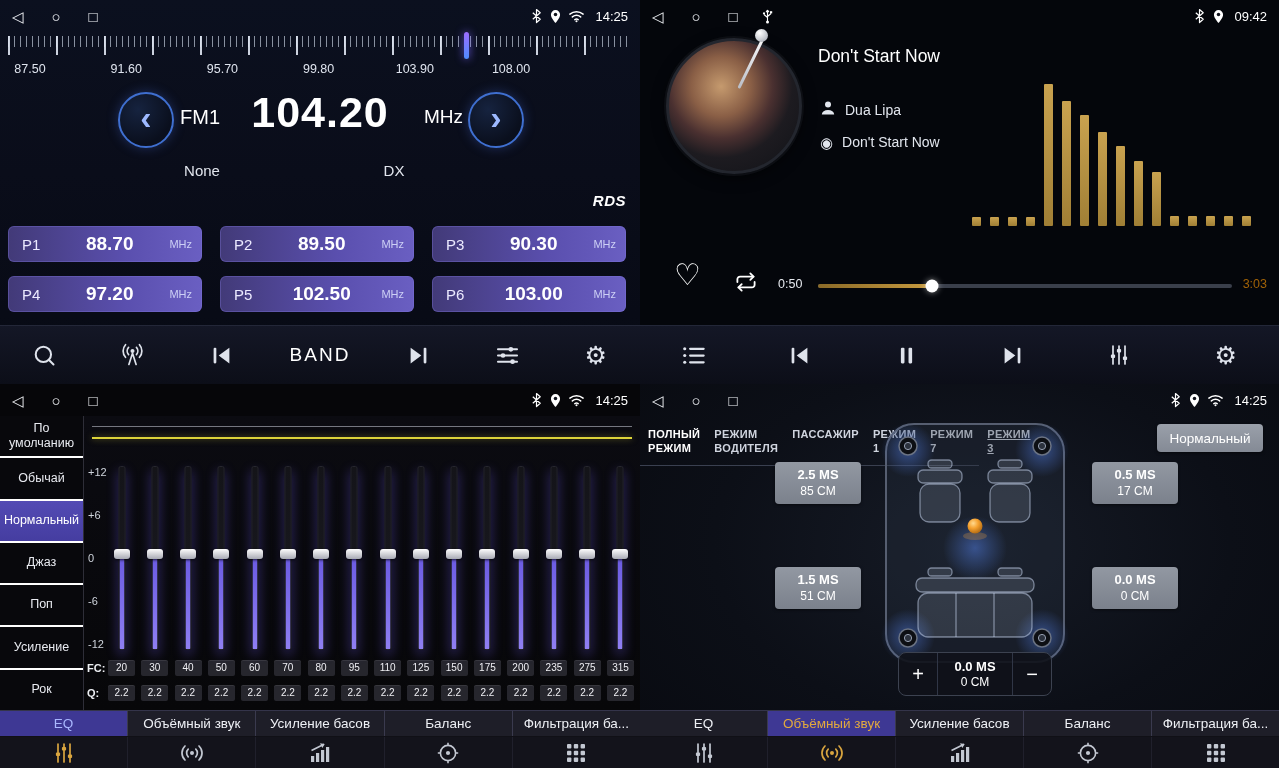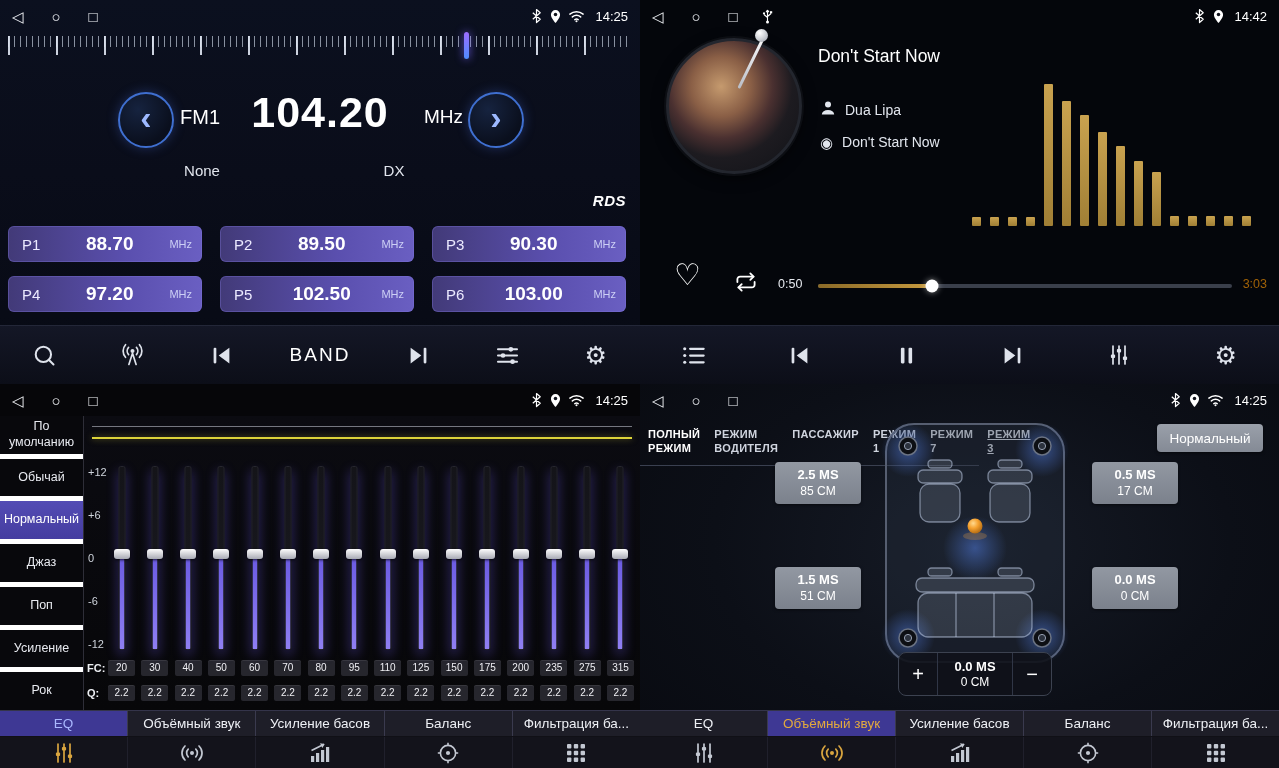--- a/index.html
+++ b/index.html
@@ -75,21 +75,21 @@
   #progress{position:absolute;left:178px;top:284px;width:414px;height:4px;background:#3a3f4b;border-radius:2px;}
   #prog-fill{position:absolute;left:0;top:0;bottom:0;border-radius:2px;background:linear-gradient(90deg,#8a6a28,#c79a3f);}
   #prog-thumb{position:absolute;top:50%;width:13px;height:13px;border-radius:50%;background:#fff;
     transform:translate(-50%,-50%);box-shadow:0 0 6px rgba(255,255,255,.5);}
   #duration{position:absolute;right:12px;top:277px;font-size:12.5px;color:#a16207;}
 
   
   #eq-side{position:absolute;left:0;top:32px;bottom:58px;width:83px;border-right:1px solid #2e2e38;
     display:flex;flex-direction:column;background:#08080c;}
   .side-item{flex:1;display:flex;align-items:center;justify-content:center;text-align:center;
-    font-size:12.5px;color:#e8eaf0;border-bottom:5px solid #ffffff;padding:2px 4px;line-height:1.25;}
+    font-size:12.5px;color:#e8eaf0;border-bottom:2px solid #ffffff;padding:2px 4px;line-height:1.25;}
   .side-item:last-child{border-bottom:none;}
   .side-item.sel{background:linear-gradient(180deg,#534bb4,#453da0);color:#fff;}
   #eq-graph{position:absolute;left:84px;right:0;top:32px;bottom:58px;background:linear-gradient(180deg,#0b0b11,#070709);}
   .eq-line-a{position:absolute;left:8px;right:8px;top:10px;height:1px;background:rgba(205,210,220,.55);}
   .eq-line-b{position:absolute;left:8px;right:8px;top:21px;height:2px;background:#ddd43a;box-shadow:0 0 6px rgba(220,212,60,.5);}
   .gain-label{position:absolute;left:4px;transform:translateY(-50%);font-size:11px;color:#cfd4dc;}
   #eq-cols{position:absolute;left:24px;right:6px;top:50px;display:flex;justify-content:space-between;}
   .eq-col{width:27px;display:flex;flex-direction:column;align-items:center;}
   .eq-slider{position:relative;width:27px;height:184px;}
   .eq-track{position:absolute;left:50%;transform:translateX(-50%);top:0;bottom:0;width:5px;border-radius:2px;
@@ -170,20 +170,28 @@
           </svg>
         </span>
         <span class="st-time" data-interactable="false">14:25</span>
       </div>
     </div>
   <div id="radio-scale" data-interactable="true">
     <div id="radio-ticks-minor" data-interactable="false"></div>
     <div id="radio-ticks-major" data-interactable="false"></div>
     <div id="tuner-indicator" data-interactable="false" style="left: 73%;"></div>
   </div>
+  <div id="scale-labels" data-interactable="false">
+      <span class="scale-label" data-interactable="false" style="left: 22px;">87.50</span>
+      <span class="scale-label" data-interactable="false" style="left: 118.2px;">91.60</span>
+      <span class="scale-label" data-interactable="false" style="left: 214.4px;">95.70</span>
+      <span class="scale-label" data-interactable="false" style="left: 310.6px;">99.80</span>
+      <span class="scale-label" data-interactable="false" style="left: 406.8px;">103.90</span>
+      <span class="scale-label" data-interactable="false" style="left: 503px;">108.00</span>
+    </div>
   <div class="btn-circle" id="tune-down" data-interactable="true">
     <span data-interactable="false">‹</span>
   </div>
   <div id="band-label" data-interactable="false">FM1</div>
   <div id="freq-value" data-interactable="false">104.20</div>
   <div id="freq-unit" data-interactable="false">MHz</div>
   <div class="btn-circle" id="tune-up" data-interactable="true">
     <span data-interactable="false">›</span>
   </div>
   <div id="signal-mode" data-interactable="false">None</div>
@@ -279,21 +287,21 @@
           <svg width="13" height="16" viewBox="0 0 14 16" fill="none" stroke="#fff" stroke-width="1.3" stroke-linejoin="round">
             <path d="M3 4.5 11 11.5 7 15 7 1 11 4.5 3 11.5"></path>
           </svg>
         </span>
         <span class="st-icon" data-interactable="false">
           <svg width="11" height="15" viewBox="0 0 12 15">
             <path d="M6 .5a5 5 0 0 1 5 5C11 9 6 14.5 6 14.5S1 9 1 5.5a5 5 0 0 1 5-5z" fill="#fff"></path>
             <circle cx="6" cy="5.4" r="1.9" fill="#10131c"></circle>
           </svg>
         </span>
-        <span class="st-time" data-interactable="false">14:42</span>
+        <span class="st-time" data-interactable="false">09:42</span>
       </div>
     </div>
   <div id="album-art" data-interactable="false">
     <div class="vinyl" data-interactable="false"></div>
     <div class="needle-arm" data-interactable="false"></div>
     <div class="needle-pivot" data-interactable="false"></div>
   </div>
   <div id="player-title" data-interactable="false">Don't Start Now</div>
   <div class="meta-row" id="artist-row" data-interactable="false">
     <span id="ic-person" data-interactable="false"><svg width="16" height="16" viewBox="0 0 16 16" fill="#e2e6ee">

